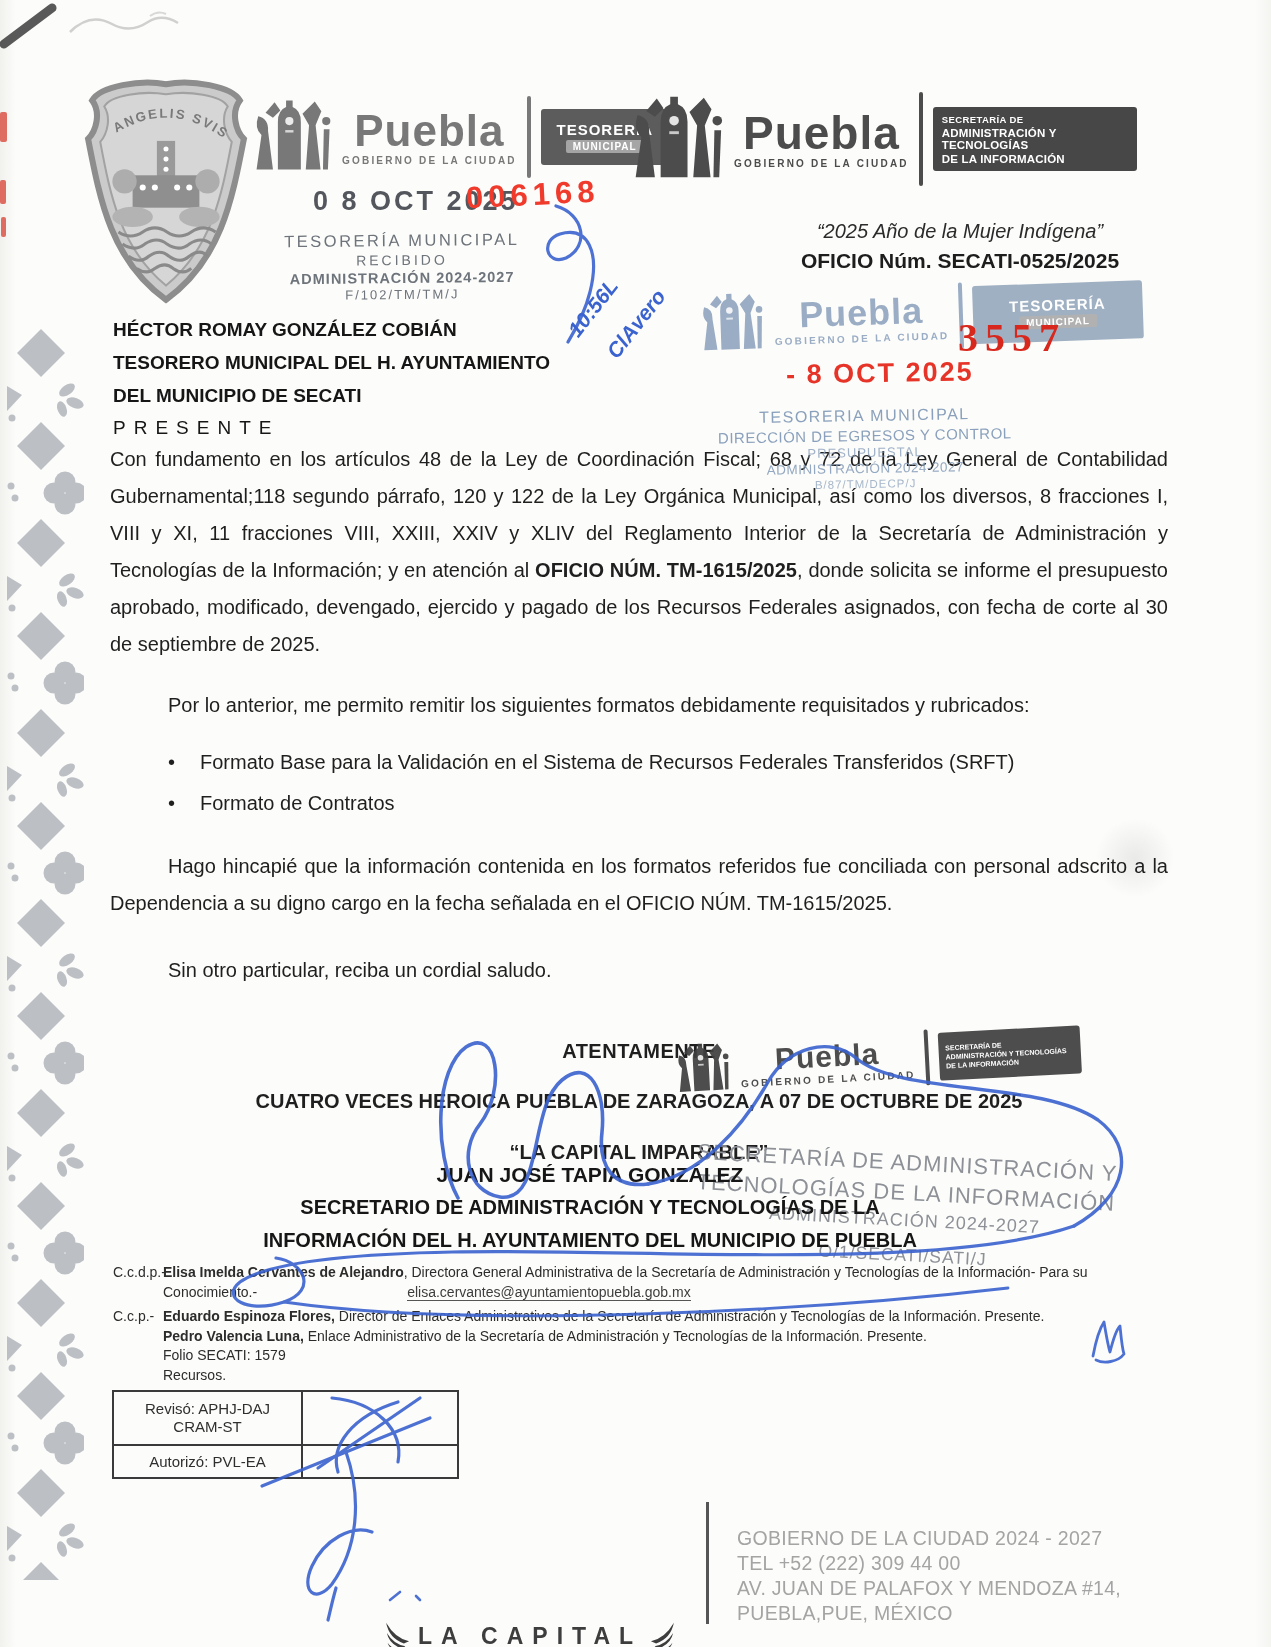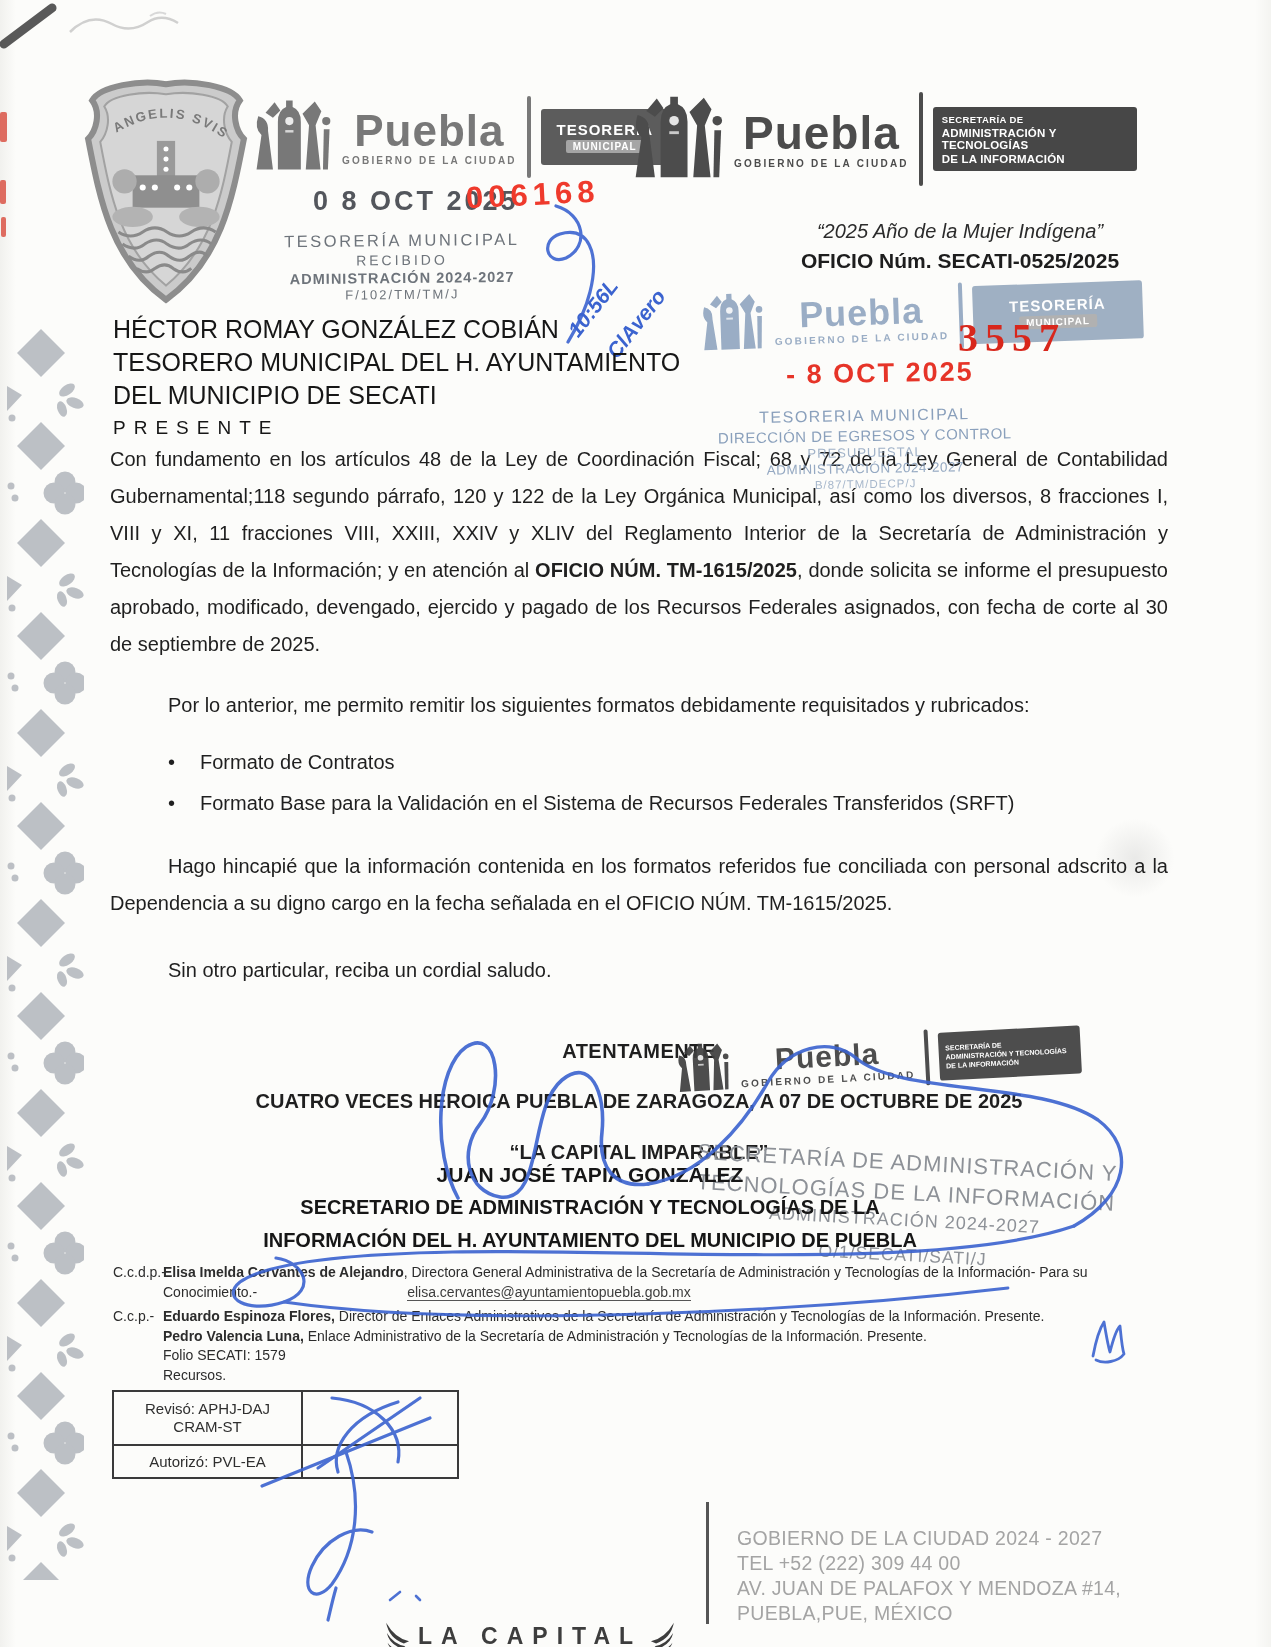--- a/index.html
+++ b/index.html
@@ -60,21 +60,21 @@
   .eg-date{left:786px;top:358px;font-size:27px;font-weight:bold;color:#e63428;letter-spacing:2px;transform:rotate(-1deg);z-index:5;}
   .eg-lines{left:690px;top:407px;width:350px;text-align:center;color:#8aa0bc;transform:rotate(-1deg);z-index:3;}
   .eg-lines .e1{font-size:16px;letter-spacing:1.5px;}
   .eg-lines .e2{font-size:15px;letter-spacing:.5px;margin-top:2px;}
   .eg-lines .e3{font-size:13px;letter-spacing:1px;margin-top:1px;opacity:.8;}
   .eg-lines .e4{font-size:13.5px;letter-spacing:.5px;margin-top:1px;opacity:.9;}
   .eg-lines .e5{font-size:11.5px;letter-spacing:1px;margin-top:2px;opacity:.75;}
 
   
   .addr{left:113px;top:313px;color:#161616;}
-  .addr .a1,.addr .a2,.addr .a3{font-weight:normal;font-size:25px;line-height:33px;}
+  .addr .a1,.addr .a2,.addr .a3{font-weight:bold;font-size:19px;line-height:33px;}
   .addr .a4{font-size:19px;letter-spacing:8px;margin-top:5px;}
   .content{left:110px;top:441px;width:1058px;font-size:20px;line-height:37px;text-align:justify;color:#1f1f1f;z-index:2;}
   .content p{margin:0;}
   .p2{margin-top:24px !important;text-indent:58px;}
   .p3{margin-top:26px !important;text-indent:58px;}
   .p4{margin-top:30px !important;text-indent:58px;text-align:left;}
   .bullets{margin:20px 0 0 0;padding:0;list-style:none;}
   .bullets li{padding-left:90px;position:relative;margin-bottom:4px;text-align:left;}
   .bullets li::before{content:"•";position:absolute;left:58px;}
   .closing{margin-top:44px;text-align:center;font-weight:bold;}
@@ -289,22 +289,22 @@
     <div class="a1">HÉCTOR ROMAY GONZÁLEZ COBIÁN</div>
     <div class="a2">TESORERO MUNICIPAL DEL H. AYUNTAMIENTO</div>
     <div class="a3">DEL MUNICIPIO DE SECATI</div>
     <div class="a4">PRESENTE</div>
   </div>
 
   <div class="abs content">
     <p><span>Con fundamento en los artículos 48 de la Ley de Coordinación Fiscal; 68 y 72 de la Ley General de Contabilidad Gubernamental;118 segundo párrafo, 120 y 122 de la Ley Orgánica Municipal, así como los diversos, 8 fracciones I, VIII y XI, 11 fracciones VIII, XXIII, XXIV y XLIV del Reglamento Interior de la Secretaría de Administración y Tecnologías de la Información; y en atención al </span><b>OFICIO NÚM. TM-1615/2025</b><span>, donde solicita se informe el presupuesto aprobado, modificado, devengado, ejercido y pagado de los Recursos Federales asignados, con fecha de corte al 30 de septiembre de 2025.</span></p>
     <p class="p2">Por lo anterior, me permito remitir los siguientes formatos debidamente requisitados y rubricados:</p>
     <ul class="bullets">
+      <li>Formato Base para la Validación en el Sistema de Recursos Federales Transferidos (SRFT)</li>
       <li>Formato de Contratos</li>
-      <li>Formato Base para la Validación en el Sistema de Recursos Federales Transferidos (SRFT)</li>
     </ul>
     <p class="p3">Hago hincapié que la información contenida en los formatos referidos fue conciliada con personal adscrito a la Dependencia a su digno cargo en la fecha señalada en el OFICIO NÚM. TM-1615/2025.</p>
     <p class="p4">Sin otro particular, reciba un cordial saludo.</p>
     <div class="closing">
       <div class="c1">ATENTAMENTE</div>
       <div class="c2">CUATRO VECES HEROICA PUEBLA DE ZARAGOZA, A 07 DE OCTUBRE DE 2025</div>
       <div class="c3">“LA CAPITAL IMPARABLE”</div>
     </div>
   </div>
 

